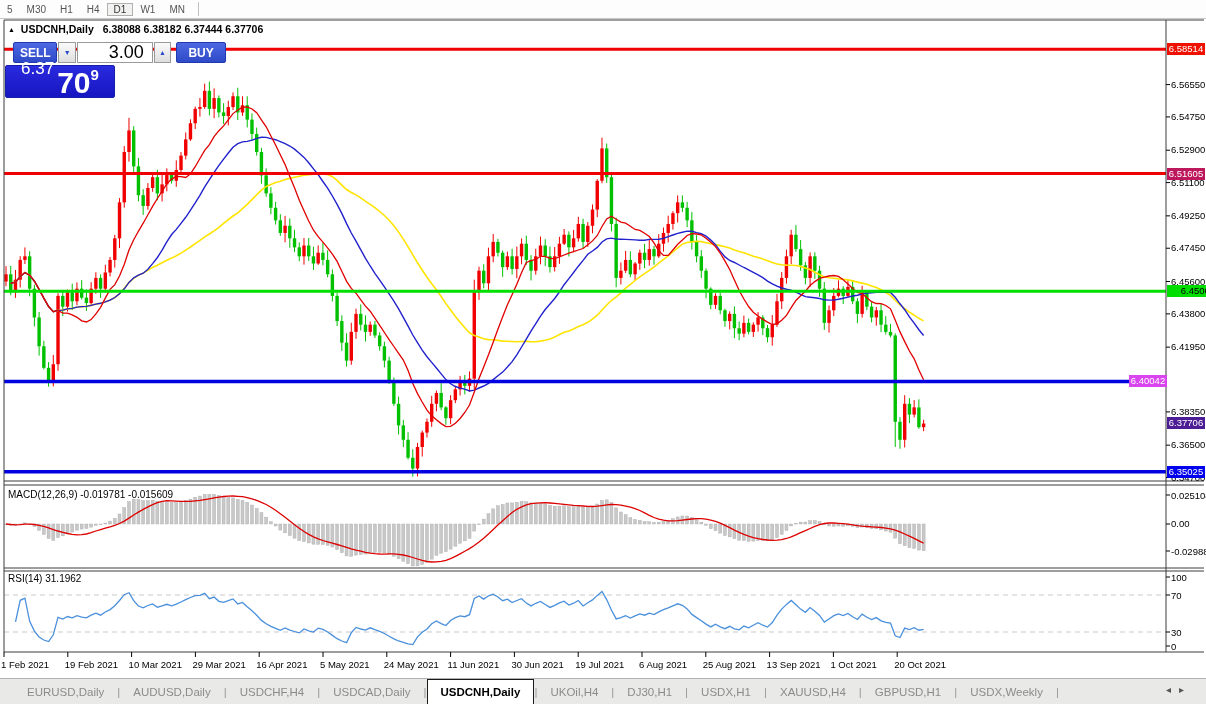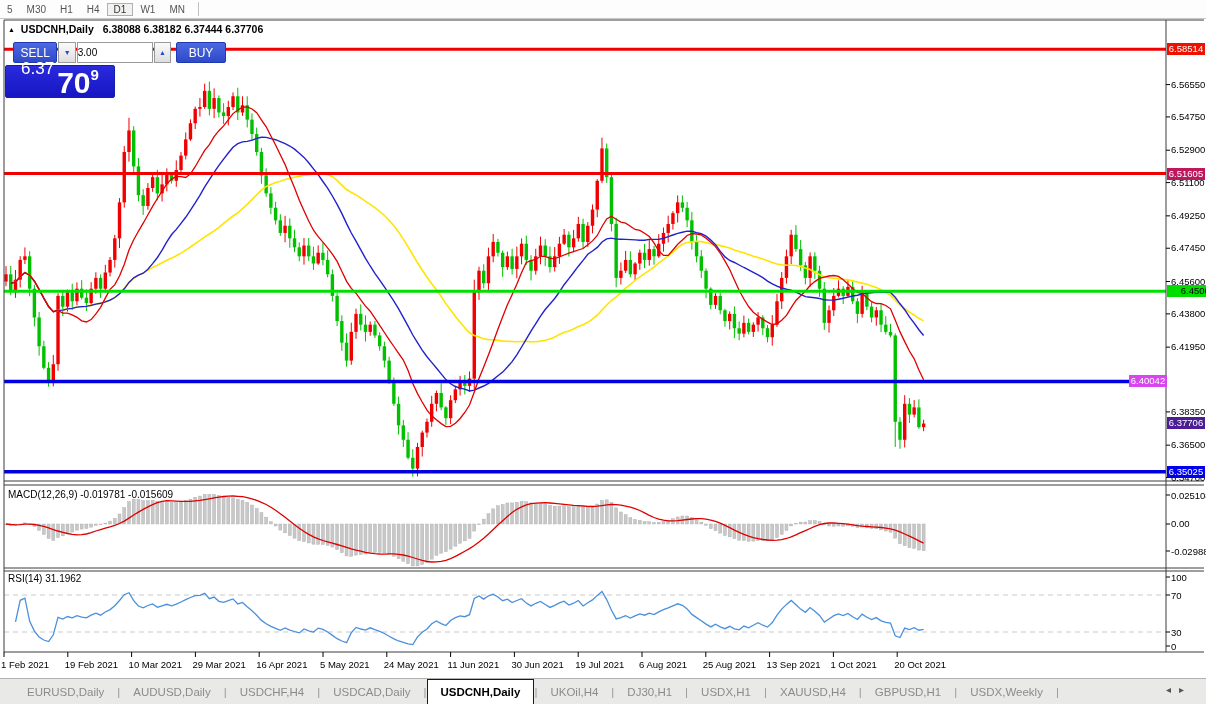--- a/index.html
+++ b/index.html
@@ -13,26 +13,26 @@
   .tb-sep{width:1px;height:14px;background:#c0c0c0;margin:0 6px;}
   
   #chartsvg{position:absolute;left:0;top:0;}
   #title{position:absolute;left:8px;top:23px;font-size:10.5px;font-weight:700;color:#000;z-index:5;}
   #title .arr{font-size:7px;vertical-align:1px;margin-right:3px;}
   #title .ohlc{font-weight:700;margin-left:6px;}
   
   #tpanel{position:absolute;left:5px;top:42px;width:221px;z-index:6;}
   #trow1{display:flex;height:21px;}
   .tbtn{background:linear-gradient(#4d68e2,#2e4ac8);border:1px solid #2038b0;color:#fff;
-        font-size:12px;font-weight:400;display:flex;align-items:center;justify-content:center;border-radius:2px;}
+        font-size:12px;font-weight:700;display:flex;align-items:center;justify-content:center;border-radius:2px;}
   #sellbtn{width:47px;margin-left:8px;}
   #buybtn{width:53px;margin-left:5px;}
   .spin{width:17px;background:linear-gradient(#fbfbfb,#dedede);border:1px solid #9a9a9a;color:#2b49cc;
         font-size:7px;display:flex;align-items:center;justify-content:center;margin-left:1px;}
-  #vol{width:66px;margin-left:1px;border:1px solid #9a9a9a;font-size:10px;
+  #vol{width:66px;margin-left:1px;border:1px solid #9a9a9a;font-size:18px;text-align:right;
        padding:0 8px 0 0;font-family:"Liberation Sans",sans-serif;}
   #trow2{display:flex;margin-top:2px;height:33px;}
   .pbox{width:108px;background:linear-gradient(#2a2ade,#1616c2);border:1px solid #1520a8;color:#fff;
         display:flex;align-items:flex-end;justify-content:center;border-radius:2px;}
   .pbox .pfx{font-size:17px;font-weight:400;padding-bottom:18px;margin-right:3px;}
   .pbox .big{font-size:30px;font-weight:700;line-height:29px;}
   .pbox .sup{font-size:15px;font-weight:700;align-self:flex-start;padding-top:0px;}
   #buybox{margin-left:4px;}
   
   .indlabel{position:absolute;left:8px;font-size:10px;color:#000;z-index:4;}

